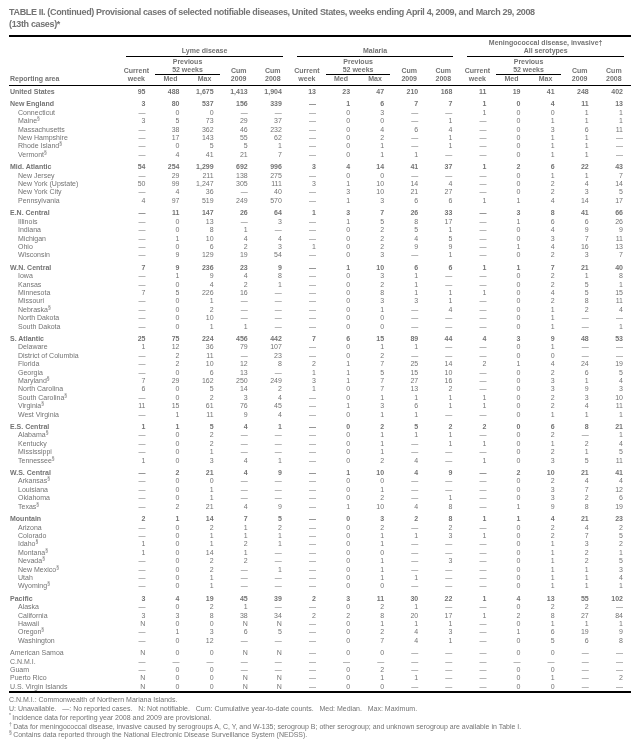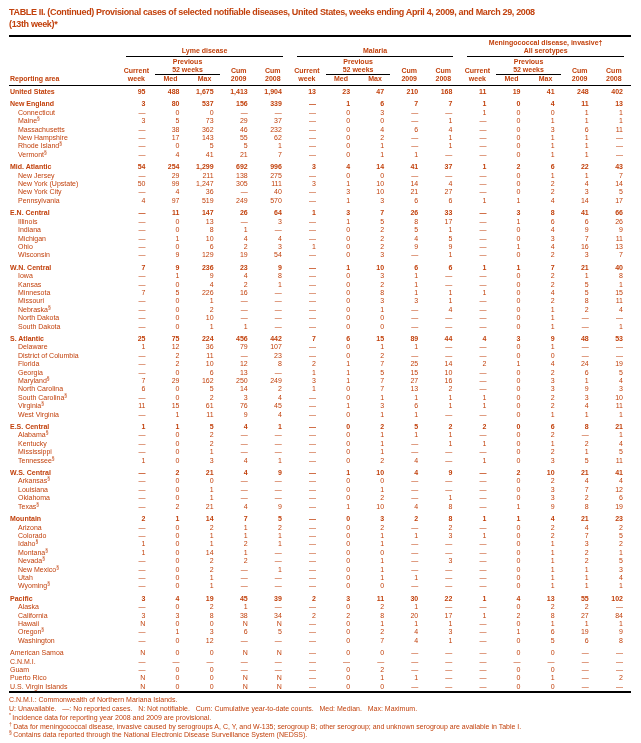--- a/index.html
+++ b/index.html
@@ -1,18 +1,18 @@
 <!DOCTYPE html>
 <html><head>
 <meta charset="utf-8">
 <style>
   html,body { margin:0; padding:0; background:#fff; }
   .page {
     width:641px; height:743px; box-sizing:border-box;
-    background:#fff; color:#c2410c;
+    background:#fff; color:#737373;
     font-family:"Liberation Sans", sans-serif;
     padding:7px 10px 0 9px; overflow:hidden;
   }
   .title { font-weight:bold; font-size:9px; line-height:11.5px; margin-bottom:5px; }
   .title .tline { white-space:nowrap; overflow:hidden; letter-spacing:-0.35px; }
 
   table.main {
     border-collapse:collapse; table-layout:fixed; width:622px;
     border-bottom:2px solid #000;
   }
@@ -46,21 +46,21 @@
   .footnotes { margin-top:3px; }
   .fn-line { font-size:7px; line-height:8.8px; white-space:pre-wrap; }
 </style>
 </head>
 <body>
 
 <div class="page">
 
   <div class="title">
     <div class="tline">TABLE II. (Continued) Provisional cases of selected notifiable diseases, United States, weeks ending April 4, 2009, and March 29, 2008</div>
-    <div class="tline">(13th week)*</div>
+    <div class="tline">(13th cases)*</div>
   </div>
 
   <table class="main">
     <colgroup>
       <col class="c-area">
       <col class="c-num">
         <col class="c-num">
         <col class="c-num">
         <col class="c-num">
         <col class="c-num">

